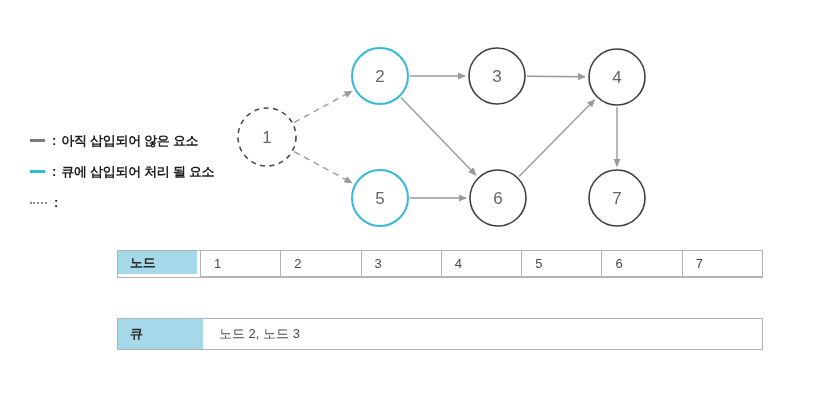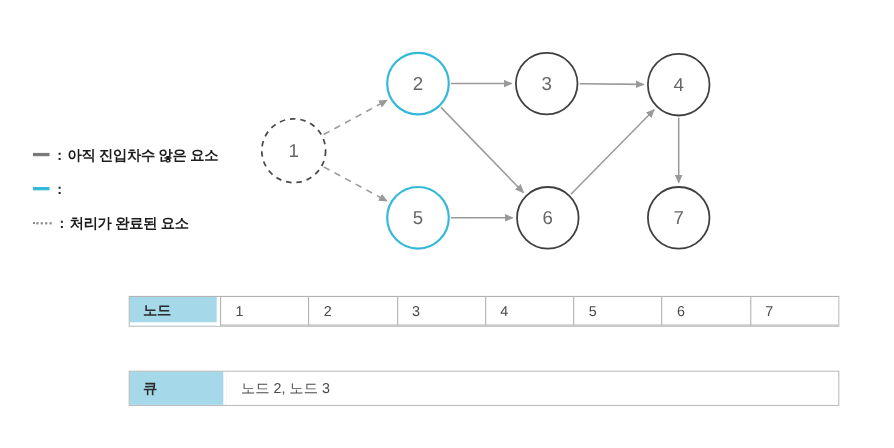--- a/index.html
+++ b/index.html
@@ -10,21 +10,21 @@
   .graph { position:absolute; left:0; top:0; }
   .graph text { font-family:"Liberation Sans","DejaVu Sans",sans-serif; }
 
   .legend { position:absolute; left:30px; top:130px; }
   .legend-row { display:flex; align-items:center; height:21px; margin-bottom:10px; }
   .legend-marker { display:inline-block; width:15px; height:0; border-top-width:3px; border-top-style:solid; margin-right:7px; }
   .legend-marker.dotted { border-top-width:2.5px; width:17px; }
   .legend-sep { font-size:13px; font-weight:700; color:var(--legend-text,#1c1c1c); margin-right:5px; }
   .legend-label { font-size:13px; font-weight:700; color:var(--legend-text,#1c1c1c); letter-spacing:-0.3px; white-space:nowrap; }
 
-  table.grid { position:absolute; border-collapse:separate; border-spacing:0; border:1px solid var(--border,#b3b3b3); table-layout:fixed; background:#fff;margin-top:19px; }
+  table.grid { position:absolute; border-collapse:separate; border-spacing:0; border:1px solid var(--border,#b3b3b3); table-layout:fixed; background:#fff; }
   .grid th { background:var(--header-bg,#a5d9e9); color:var(--header-text,#2b2b2b); font-size:13px; font-weight:700; text-align:left; padding-left:12px; vertical-align:middle; letter-spacing:-0.3px; }
   .grid td { font-size:13px; color:var(--cell-text,#4a4a4a); padding-left:13px; vertical-align:middle; background:#fff; }
 
   .indeg { left:117px; top:250px; width:646px; }
   .indeg tr { height:26px; }
   .indeg th { width:82px; border-right:3px solid #fff; }
   .indeg tr:first-child th { border-bottom:3px solid #fff; }
   .indeg td { border-left:1px solid var(--border,#b3b3b3); }
   .indeg tr:first-child td { border-bottom:1px solid var(--border,#b3b3b3); }
 
@@ -34,30 +34,30 @@
 </style>
 </head>
 <body>
 
 <div class="stage">
 
   <div class="legend">
       <div class="legend-row">
         <span class="legend-marker" style="border-top-style: solid; border-top-color: rgb(122, 122, 122);"></span>
         <span class="legend-sep">:</span>
-        <span class="legend-label">아직 진입차수 않은 요소</span>
+        <span class="legend-label">아직 삽입되어 않은 요소</span>
       </div>
       <div class="legend-row">
         <span class="legend-marker" style="border-top-style: solid; border-top-color: rgb(53, 185, 217);"></span>
         <span class="legend-sep">:</span>
+        <span class="legend-label">큐에 삽입되어 처리 될 요소</span>
       </div>
       <div class="legend-row">
         <span class="legend-marker dotted" style="border-top-style: dotted; border-top-color: rgb(138, 138, 138);"></span>
         <span class="legend-sep">:</span>
-        <span class="legend-label">처리가 완료된 요소</span>
       </div>
     </div>
 
   <svg class="graph" width="813" height="250" viewBox="0 0 813 250">
       <defs>
         <marker id="arrow" viewBox="0 0 10 8" refX="8" refY="4" markerWidth="9" markerHeight="7.2" orient="auto" markerUnits="userSpaceOnUse">
           <path d="M0,0 L9,4 L0,8 Z" fill="#9a9a9a"></path>
         </marker>
       </defs>
       <line x1="294.3" y1="122.3" x2="351.8" y2="91.2" stroke="#9a9a9a" stroke-width="1.4" stroke-dasharray="6 5" marker-end="url(#arrow)"></line>

